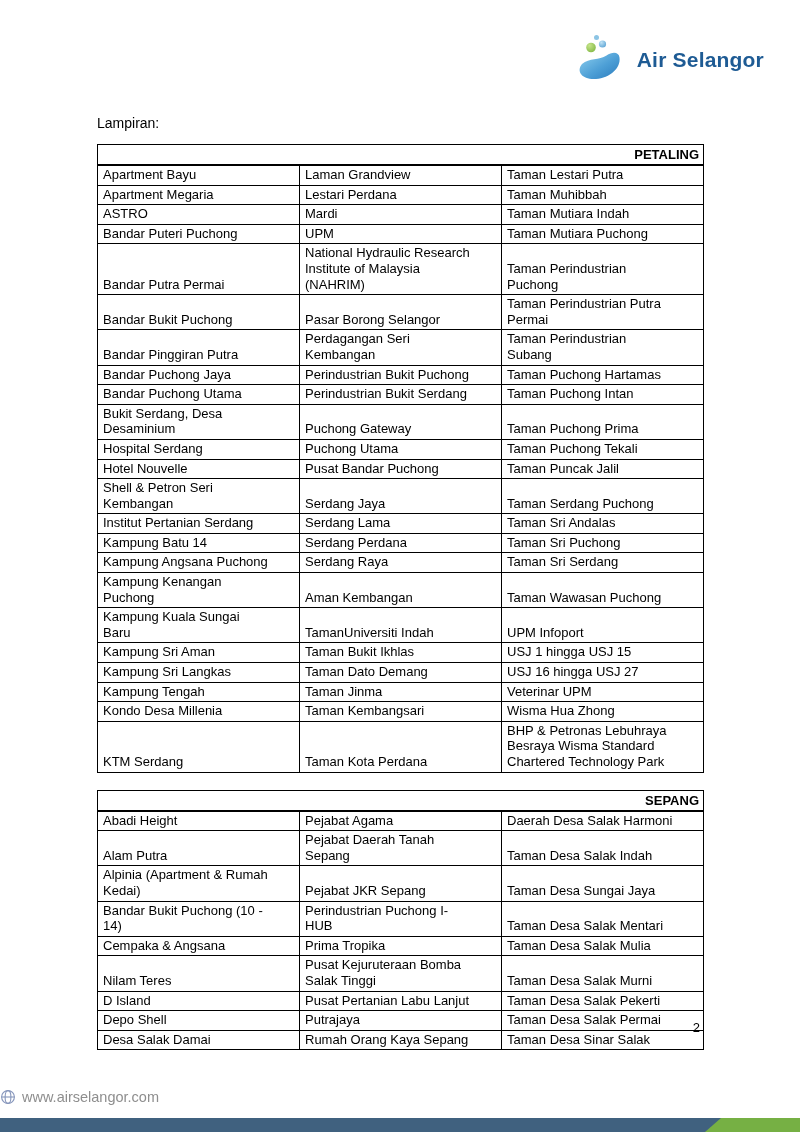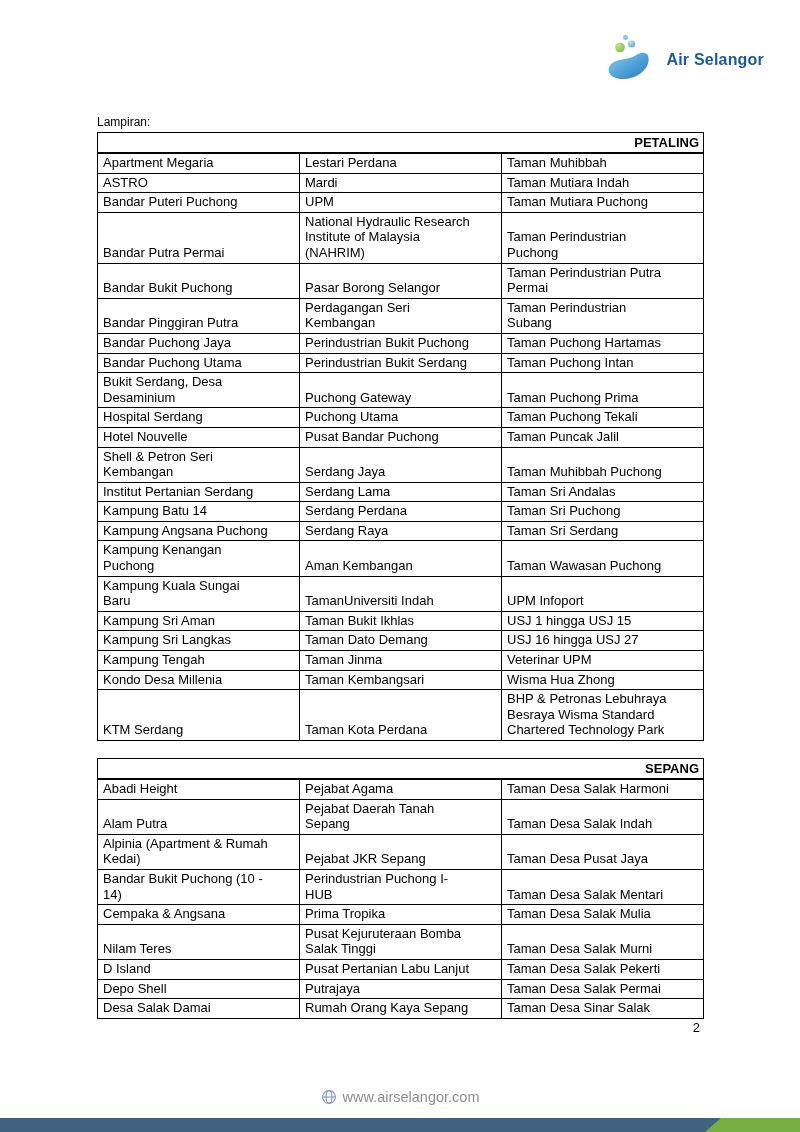--- a/index.html
+++ b/index.html
@@ -7,25 +7,25 @@
   body {
     position:relative;
     background:#ffffff;
     font-family:"Liberation Sans", sans-serif;
     color:#000;
     overflow:hidden;
   }
 
   
   .logo { position:absolute; top:34px; right:36px; display:flex; align-items:center; gap:9px; }
-  .logo-text { font-size:16px; font-weight:bold; color:#1e5b94; letter-spacing:0.2px; }
+  .logo-text { font-size:21px; font-weight:bold; color:#1e5b94; letter-spacing:0.2px; }
 
   
   .content { position:absolute; left:97px; top:115px; width:607px; }
-  .lampiran { font-size:12px; margin-bottom:3px; }
+  .lampiran { font-size:14px; margin-bottom:13px; }
 
   table.doc-table {
     width:607px;
     border-collapse:collapse;
     table-layout:fixed;
     font-size:13px;
   }
   .table-gap { height:17px; }
 
   table.doc-table th {
@@ -42,21 +42,21 @@
     vertical-align:bottom;
     line-height:1.2;
     white-space:pre-line;
     overflow:hidden;
   }
 
   
   .page-number { position:absolute; left:640px; top:1020px; width:60px; text-align:right; font-size:13px; }
   .footer-site {
     position:absolute; top:1089px; left:0; width:100%;
-    display:flex; justify-content:center; align-items:center; gap:6px;
+    display:flex; justify-content:flex-start; align-items:center; gap:6px;
     color:#8e8e8e; font-size:14.5px;
   }
   .footer-bar { position:absolute; left:0; bottom:0; width:100%; height:14px; background:#40617f; }
   .footer-bar-green {
     position:absolute; right:0; top:0; bottom:0; width:95px;
     background:#76b044;
     clip-path:polygon(16px 0, 100% 0, 100% 100%, 0 100%);
   }
 </style>
 </head>
@@ -93,20 +93,25 @@
   <div class="lampiran">Lampiran:</div>
 
   <table class="doc-table">
     <thead>
       <tr>
         <th colspan="3">PETALING</th>
       </tr>
     </thead>
     <tbody>
         <tr>
+          <td>Apartment Bayu</td>
+          <td>Laman Grandview</td>
+          <td>Taman Lestari Putra</td>
+        </tr>
+        <tr>
           <td>Apartment Megaria</td>
           <td>Lestari Perdana</td>
           <td>Taman Muhibbah</td>
         </tr>
         <tr>
           <td>ASTRO</td>
           <td>Mardi</td>
           <td>Taman Mutiara Indah</td>
         </tr>
         <tr>
@@ -158,21 +163,21 @@
         </tr>
         <tr>
           <td>Hotel Nouvelle</td>
           <td>Pusat Bandar Puchong</td>
           <td>Taman Puncak Jalil</td>
         </tr>
         <tr>
           <td>Shell &amp; Petron Seri
 Kembangan</td>
           <td>Serdang Jaya</td>
-          <td>Taman Muhibbah Puchong</td>
+          <td>Taman Serdang Puchong</td>
         </tr>
         <tr>
           <td>Institut Pertanian Serdang</td>
           <td>Serdang Lama</td>
           <td>Taman Sri Andalas</td>
         </tr>
         <tr>
           <td>Kampung Batu 14</td>
           <td>Serdang Perdana</td>
           <td>Taman Sri Puchong</td>
@@ -229,33 +234,33 @@
   <table class="doc-table">
     <thead>
       <tr>
         <th colspan="3">SEPANG</th>
       </tr>
     </thead>
     <tbody>
         <tr>
           <td>Abadi Height</td>
           <td>Pejabat Agama</td>
-          <td>Taman Desa Salak Harmoni</td>
+          <td>Daerah Desa Salak Harmoni</td>
         </tr>
         <tr>
           <td>Alam Putra</td>
           <td>Pejabat Daerah Tanah
 Sepang</td>
           <td>Taman Desa Salak Indah</td>
         </tr>
         <tr>
           <td>Alpinia (Apartment &amp; Rumah
 Kedai)</td>
           <td>Pejabat JKR Sepang</td>
-          <td>Taman Desa Pusat Jaya</td>
+          <td>Taman Desa Sungai Jaya</td>
         </tr>
         <tr>
           <td>Bandar Bukit Puchong (10 -
 14)</td>
           <td>Perindustrian Puchong I-
 HUB</td>
           <td>Taman Desa Salak Mentari</td>
         </tr>
         <tr>
           <td>Cempaka &amp; Angsana</td>

